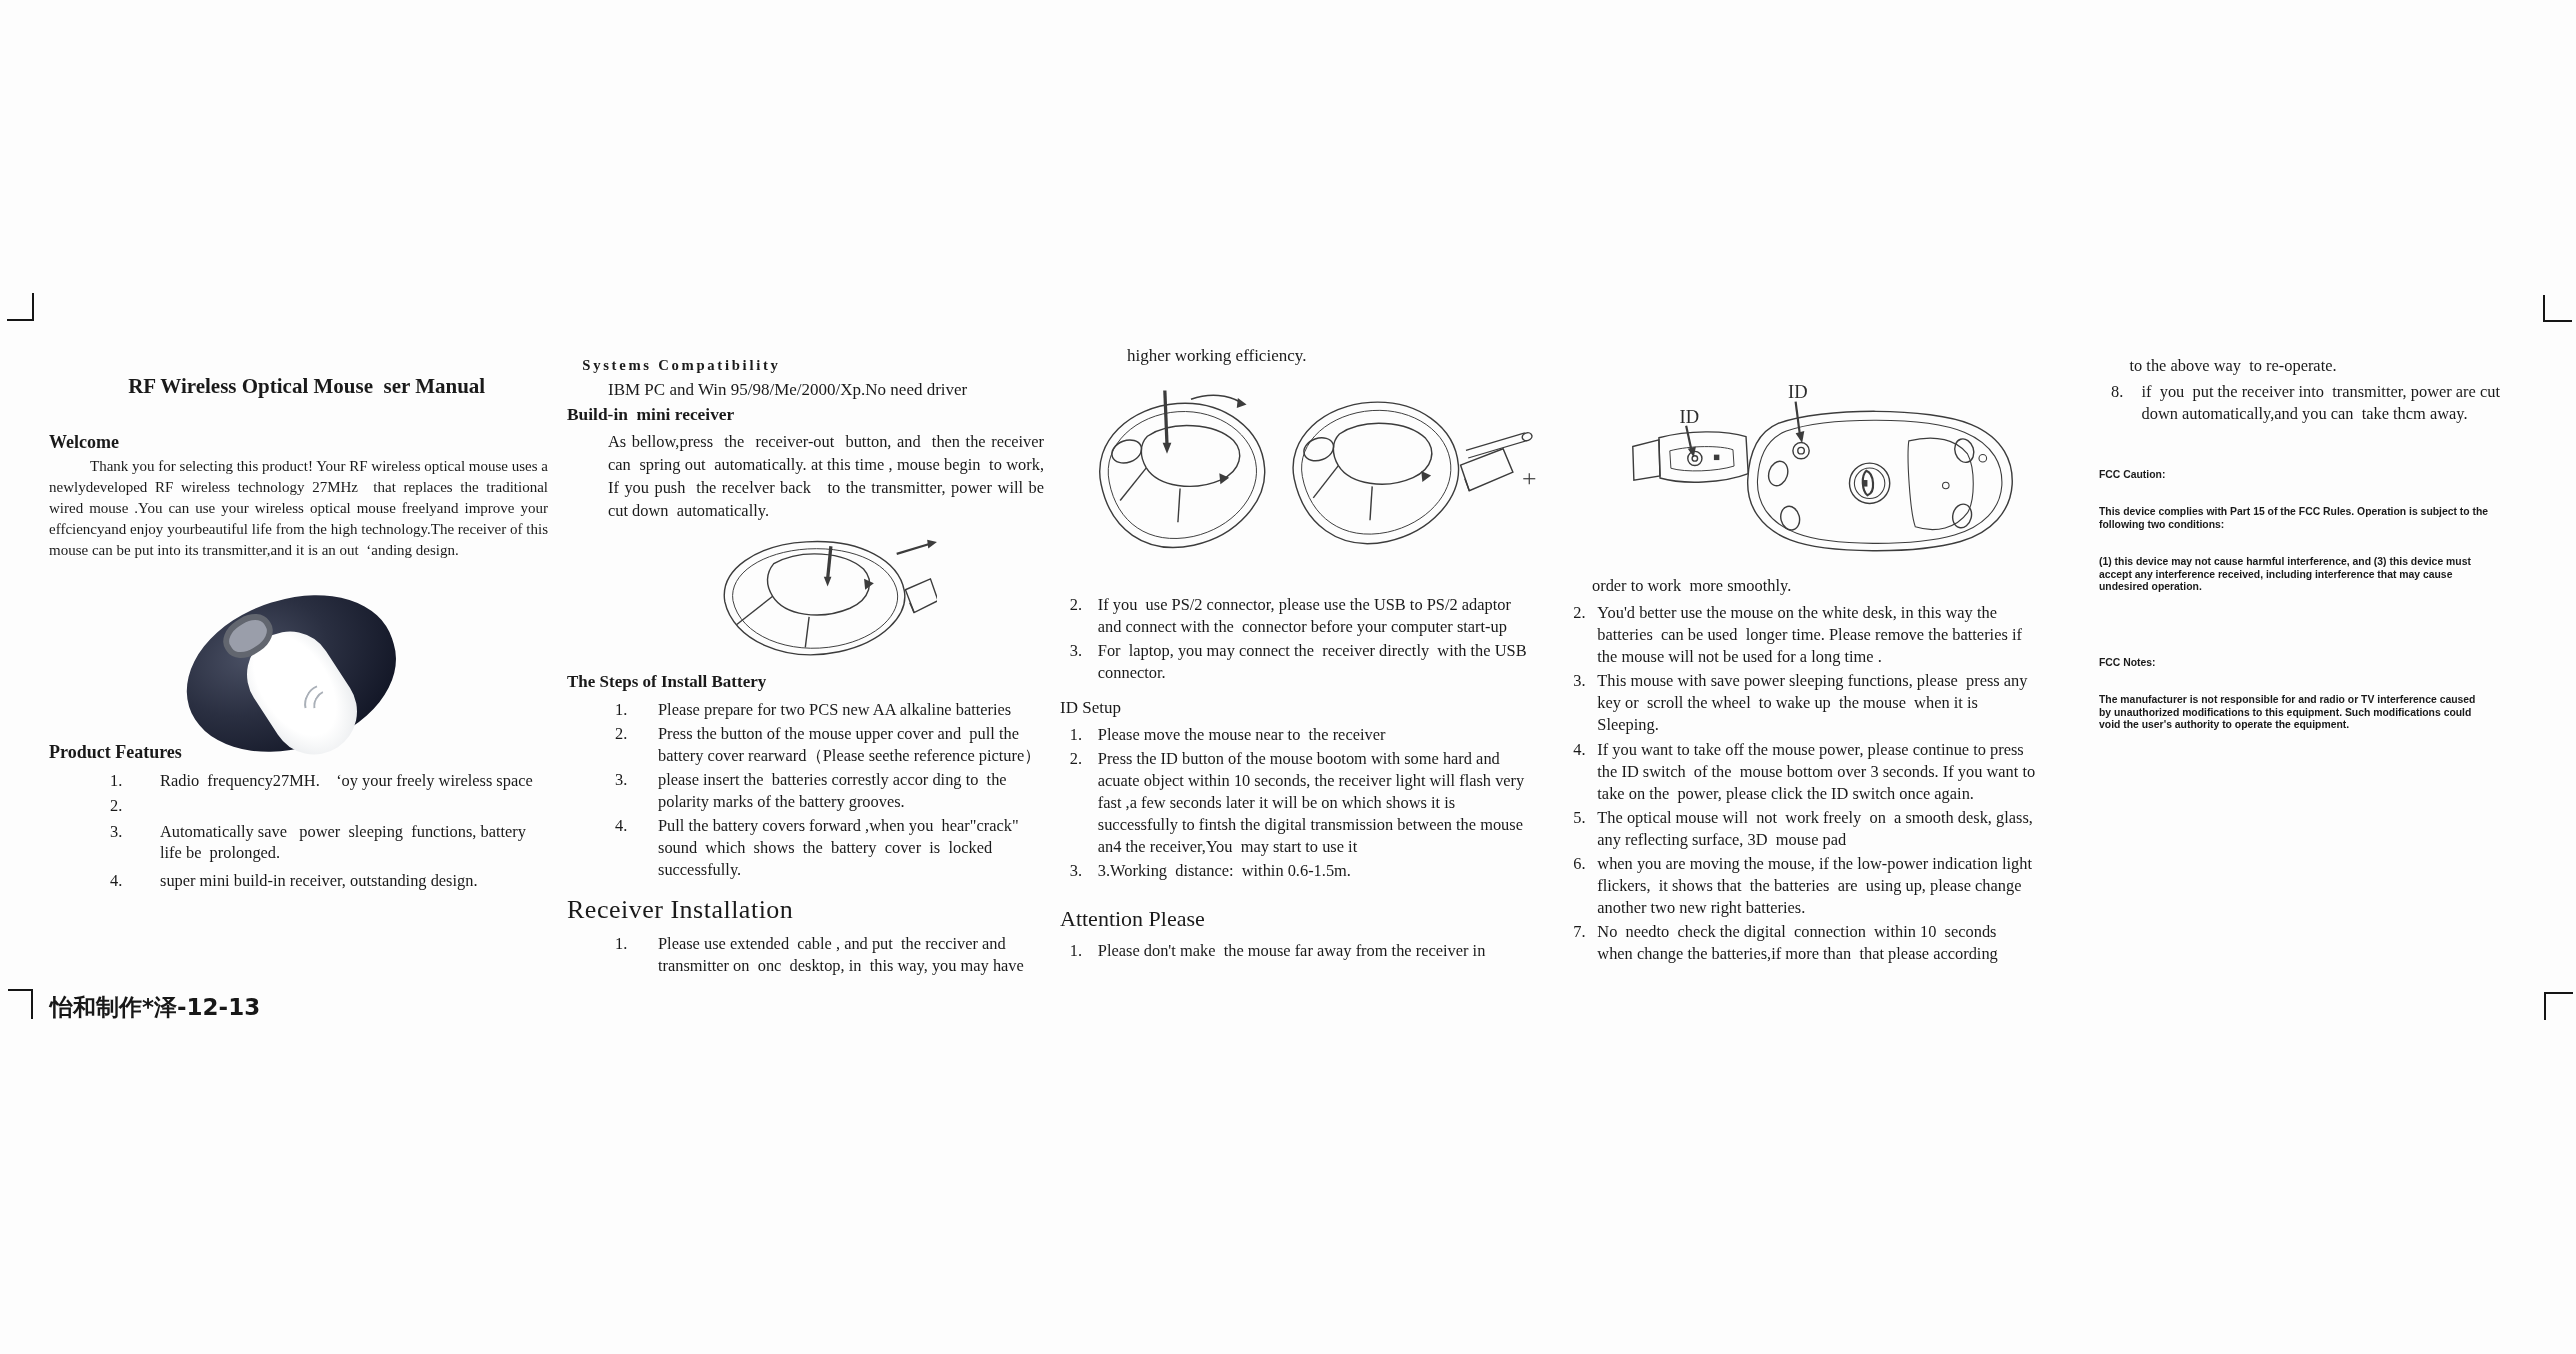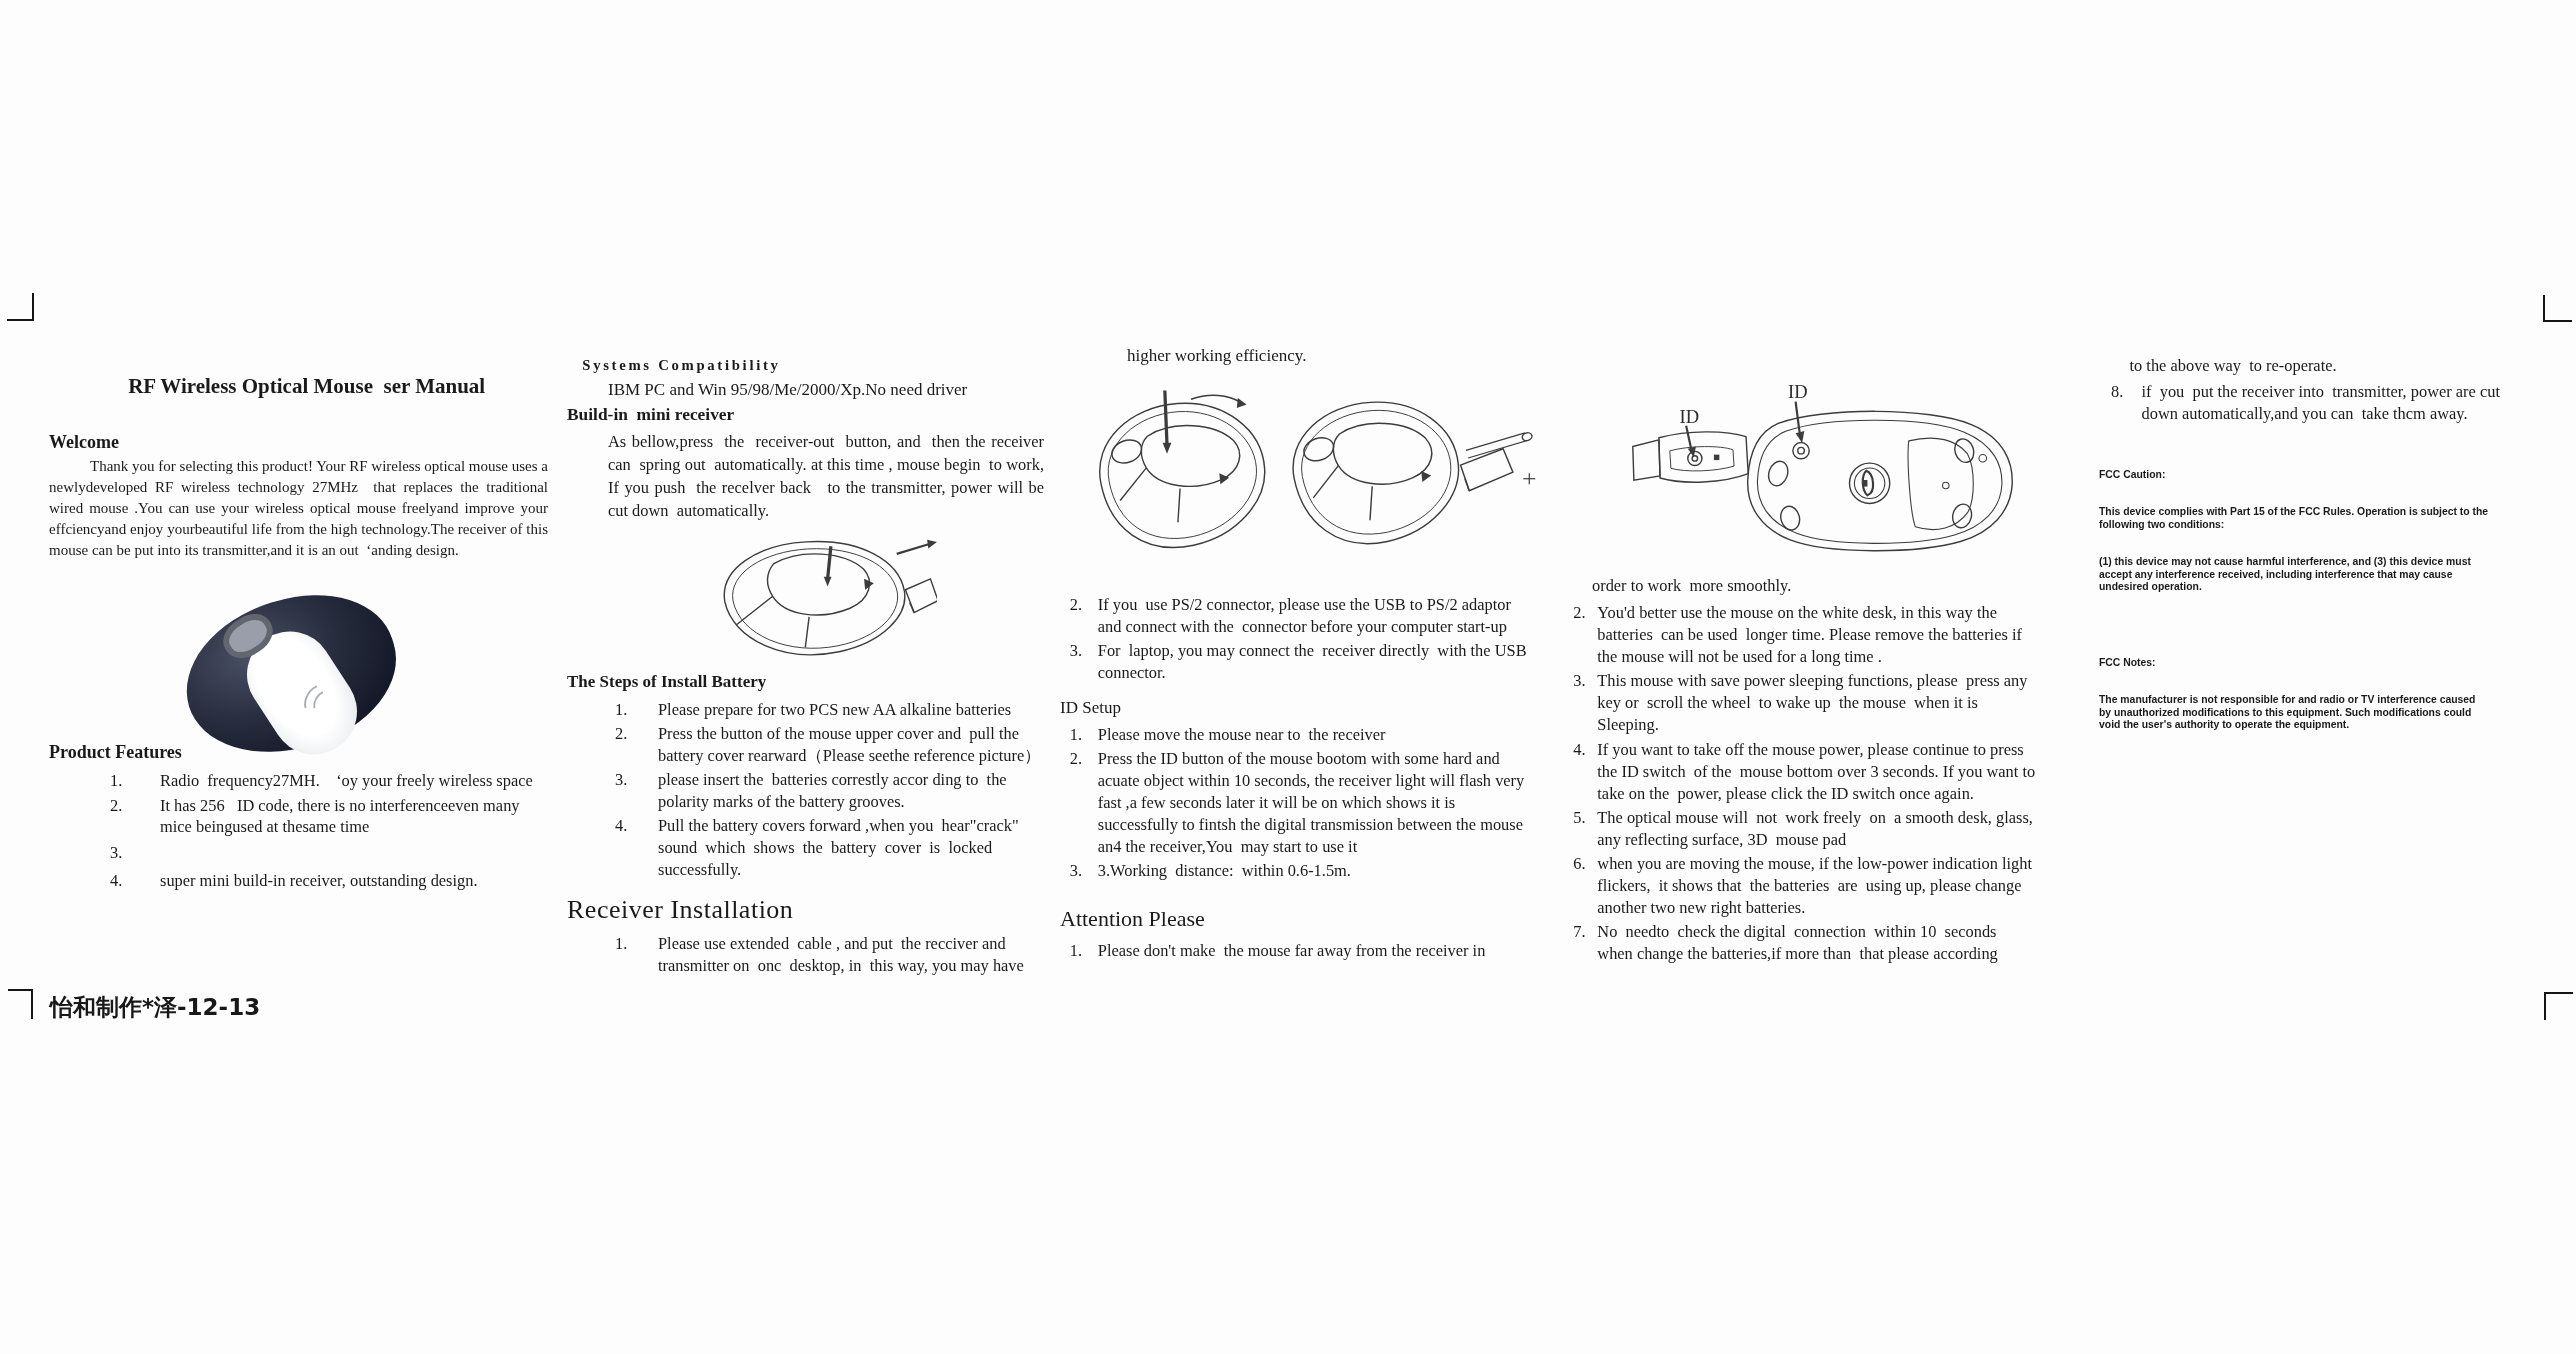--- a/index.html
+++ b/index.html
@@ -113,24 +113,24 @@
     <div class="welcome">Welcome</div>
     <p class="welcome-p txtblock">Thank you for selecting this product! Your RF wireless optical mouse uses a newlydeveloped RF wireless technology 27MHz  that replaces the traditional wired mouse .You can use your wireless optical mouse freelyand improve your effciencyand enjoy yourbeautiful life from the high technology.The receiver of this mouse can be put into its transmitter,and it is an out  ʻanding design.</p>
     <div class="pf-heading">Product Features</div>
     <div class="features">
       <div class="row">
         <span class="num">1.</span>
         <span class="txt">Radio  frequency27MH.    ʻoy your freely wireless space</span>
       </div>
       <div class="row">
         <span class="num">2.</span>
-        <span class="txt">It has 256   ID code, there is no interferenceeven many mice beingused at thesame time</span>
-      </div>
-      <div class="row">
-        <span class="num">3.</span>
+      </div>
+      <div class="row">
+        <span class="num">3.</span>
+        <span class="txt">Automatically save   power  sleeping  functions, battery life be  prolonged.</span>
       </div>
       <div class="row" style="margin-top:7.6px;">
         <span class="num">4.</span>
         <span class="txt">super mini build-in receiver, outstanding design.</span>
       </div>
     </div>
   </section>
 
   <div class="photo">
     <div class="pbody"></div>

